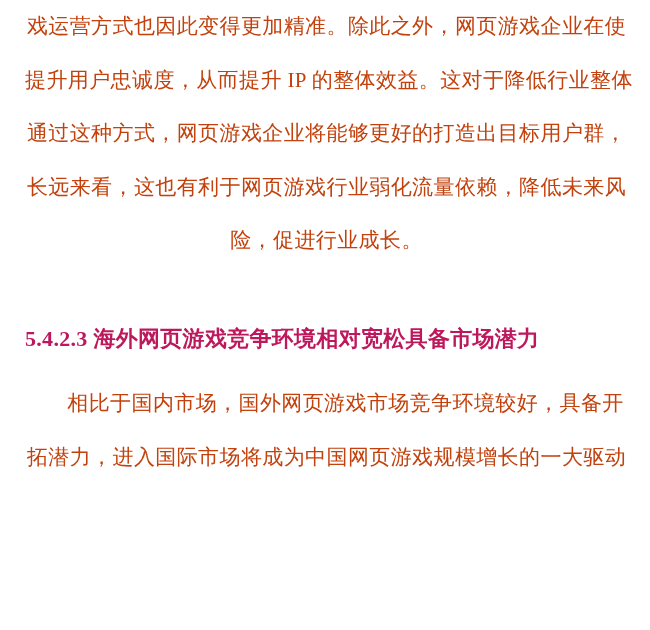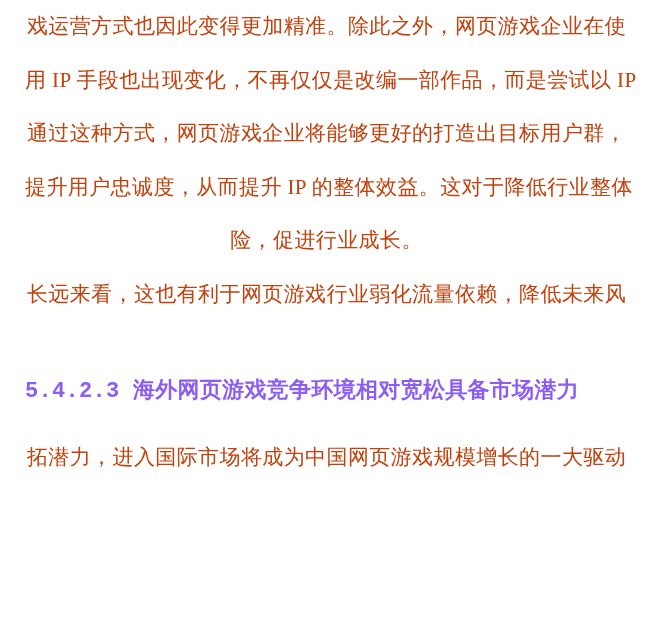--- a/index.html
+++ b/index.html
@@ -30,42 +30,42 @@
     white-space: nowrap;
     color: #c2410c;
     text-align: center;
   }
   .line.first-indent {
     text-indent: 38px;
   }
   .heading {
     display: block;
     margin: 44px 0 12px 0;
-    font-family: Liberation Mono, monospace;
+    font-family: Liberation Serif, serif;
     font-weight: bold;
     font-size: 22px;
     line-height: 53.5px;
     letter-spacing: 0.3px;
     white-space: nowrap;
-    color: #8b5cf6;
+    color: #be185d;
   }
 </style>
 </head>
 <body>
 
 <div class="page">
 
   <div class="para">
     <span class="line">戏运营方式也因此变得更加精准。除此之外，网页游戏企业在使</span>
-    <span class="line">用 IP 手段也出现变化，不再仅仅是改编一部作品，而是尝试以 IP</span>
+    <span class="line">提升用户忠诚度，从而提升 IP 的整体效益。这对于降低行业整体</span>
     <span class="line">通过这种方式，网页游戏企业将能够更好的打造出目标用户群，</span>
-    <span class="line">提升用户忠诚度，从而提升 IP 的整体效益。这对于降低行业整体</span>
+    <span class="line">长远来看，这也有利于网页游戏行业弱化流量依赖，降低未来风</span>
     <span class="line">险，促进行业成长。</span>
-    <span class="line">长远来看，这也有利于网页游戏行业弱化流量依赖，降低未来风</span>
   </div>
 
   <div class="heading">5.4.2.3 海外网页游戏竞争环境相对宽松具备市场潜力</div>
 
   <div class="para">
+    <span class="line first-indent">相比于国内市场，国外网页游戏市场竞争环境较好，具备开</span>
     <span class="line">拓潜力，进入国际市场将成为中国网页游戏规模增长的一大驱动</span>
   </div>
 
 </div>
 
 </body></html>

